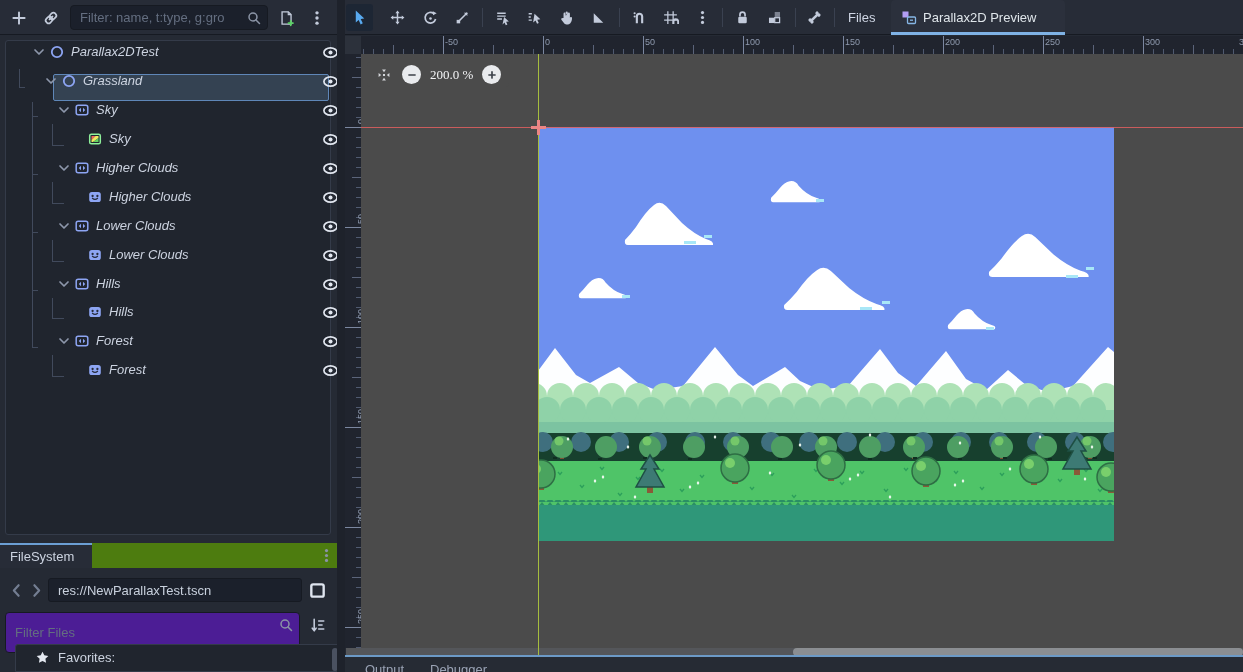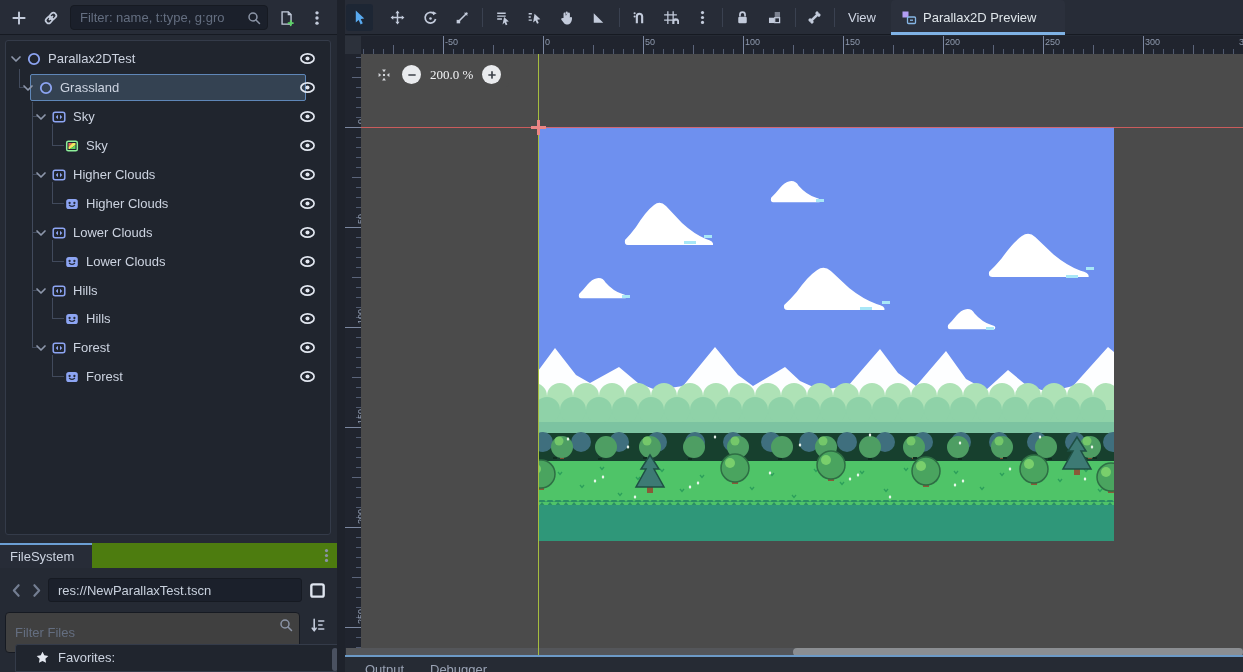--- a/index.html
+++ b/index.html
@@ -14,33 +14,33 @@
   .ib.active{background:#1d2634;}
   .sep{position:absolute;top:8px;width:1px;height:19px;background:#3a4150;}
   #view-menu{position:absolute;left:840px;top:4px;height:27px;padding:0 8px;display:flex;align-items:center;color:#cfd6e4;border-radius:3px;}
   #preview-tab{position:absolute;left:891px;top:0;height:35px;width:174px;background:#2b303c;display:flex;align-items:center;gap:6px;padding:0 10px;border-radius:4px 4px 0 0;}
   #preview-tab .ul{position:absolute;left:0;bottom:0;width:100%;height:3px;background:#7fb2e5;}
   
   #scene-filter{position:absolute;left:70px;top:5px;width:198px;height:25px;background:#1b202b;border:1px solid #161a22;
       border-radius:4px;color:#aeb6c6;padding:0 26px 0 9px;font:13px "Liberation Sans",sans-serif;outline:none;}
   #scene-filter::placeholder{color:#646e80;}
   #tree-panel{left:5px;top:40px;width:326px;height:495px;background:#20252e;border:1px solid #343b49;border-radius:3px;}
-  .trow{position:absolute;left:2px;width:321px;height:29px;display:flex;align-items:center;}
+  .trow{position:absolute;left:25px;width:321px;height:29px;display:flex;align-items:flex-start;font-style:italic;}
   .trow .chev{width:16px;height:16px;color:#8d97ab;flex:none;}
   .trow .nicon{width:16px;height:16px;margin:0 6px 0 2px;flex:none;}
   .trow .lbl{white-space:nowrap;color:#ccd3e0;}
   .trow .eye{position:absolute;right:13px;width:17px;height:17px;color:#e2e7f0;}
   .ind1{padding-left:12px;} .ind2{padding-left:25px;} .ind3{padding-left:54px;}
   .selbox{position:absolute;left:22px;top:1px;width:276px;height:27px;background:#344252;border:1px solid #5f87b8;border-radius:2px;}
   .gl{position:absolute;background:#414a5c;}
   
   #fs-tabbar{left:0;top:543px;width:337px;height:25px;background:#4d7c0f;}
   #fs-tab{position:absolute;left:0;top:0;width:92px;height:25px;background:#272c37;border-top:2px solid #6c9fd4;display:flex;align-items:center;padding-left:10px;}
   #fs-path{position:absolute;left:48px;top:578px;width:254px;height:24px;background:#1b202b;border:1px solid #161a22;border-radius:3px;color:#c8d0dd;padding:0 9px;font:13px "Liberation Sans",sans-serif;outline:none;}
-  #fs-filter{position:absolute;left:5px;top:612px;width:295px;height:41px;background:#404040;border:1px solid #161a22;border-radius:4px;color:#aeb6c6;padding:0 26px 0 9px;font:13px "Liberation Sans",sans-serif;outline:none;}
+  #fs-filter{position:absolute;left:5px;top:612px;width:295px;height:41px;background:#4c1d95;border:1px solid #161a22;border-radius:4px;color:#aeb6c6;padding:0 26px 0 9px;font:13px "Liberation Sans",sans-serif;outline:none;}
   #fs-filter::placeholder{color:#646e80;}
   #fs-list{left:15px;top:644px;width:326px;height:28px;background:#20252e;border:1px solid #343b49;border-radius:3px 3px 0 0;}
   
   #vp-corner{left:345px;top:36px;width:16px;height:18px;background:#2c313b;}
   #ruler-h{left:361px;top:36px;width:882px;height:18px;background-color:#20242e;overflow:hidden;
     background-image:
       repeating-linear-gradient(90deg,transparent 0 82px,#7b87a0 82px 83px,transparent 83px 100px),
       repeating-linear-gradient(90deg,transparent 0 32px,#5b647a 32px 33px,transparent 33px 50px),
       repeating-linear-gradient(90deg,transparent 0 2px,#505a70 2px 3px,transparent 3px 10px);
     background-size:100% 100%,100% 9px,100% 5px;
@@ -316,21 +316,21 @@
         </svg>
       </div>
     <div class="sep" style="left:795px"></div>
     <div class="ib" style="left:801px">
         <svg class="ic" width="17" height="17">
           <use href="#i-bone"></use>
         </svg>
       </div>
     <div class="sep" style="left:834px"></div>
     <div id="view-menu">
-        <span>View</span>
+        <span>Files</span>
       </div>
     <div id="preview-tab">
       <svg class="ic" width="16" height="16">
           <use href="#i-tabicon"></use>
         </svg>
       <span style="color:#dfe5ea">Parallax2D Preview</span>
       <div class="ul"></div>
     </div>
   </div>
 

